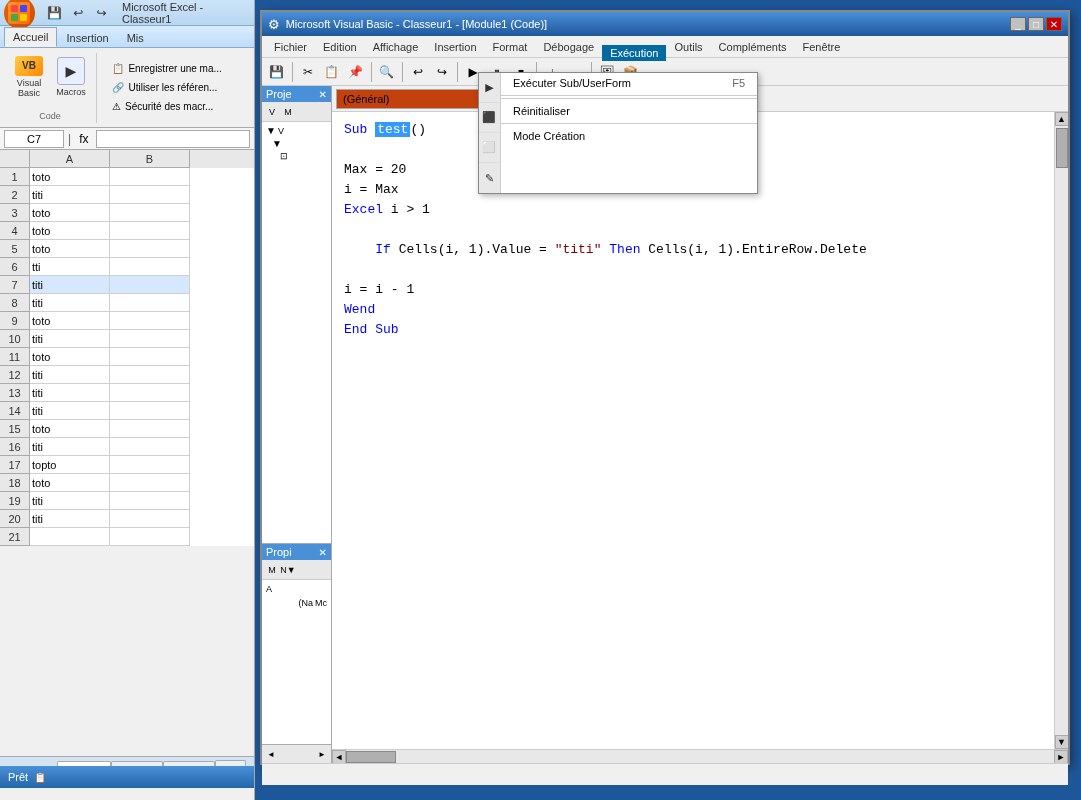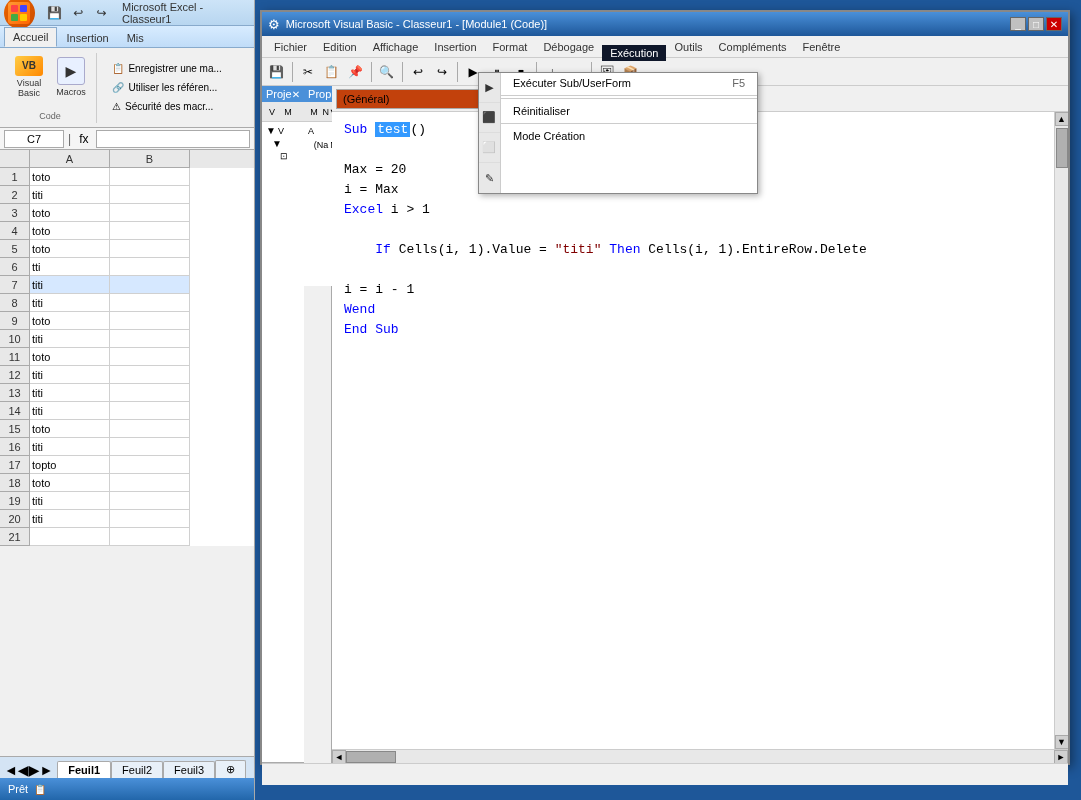--- a/index.html
+++ b/index.html
@@ -302,21 +302,21 @@
       padding: 0 4px;
     }
 
     .menu-item {
       padding: 2px 8px;
       font-size: 11px;
       cursor: pointer;
       color: #333;
       position: relative;
     }
-    .menu-item.active { background: #0f172a; color: white; margin-top: 12px; }
+    .menu-item.active { background: #0369a1; color: white; margin-top: 12px; }
 
     
     .vbe-toolbar {
       background: #f0f0f0;
       height: 28px;
       display: flex;
       align-items: center;
       border-bottom: 1px solid #ccc;
       padding: 0 4px;
       gap: 2px;
@@ -690,21 +690,21 @@
       <span style="font-size:14px;cursor:pointer;">◀</span>
       <span style="font-size:14px;cursor:pointer;">▶</span>
       <span style="font-size:14px;cursor:pointer;">►</span>
     </div>
     <div class="sheet-tab active">Feuil1</div>
     <div class="sheet-tab">Feuil2</div>
     <div class="sheet-tab">Feuil3</div>
     <div class="sheet-tab">⊕</div>
   </div>
 
-  <div class="status-bar" style="position:absolute;bottom:0;left:0;right:0;">
+  <div class="status-bar" style="position:absolute;bottom:12px;left:0;right:0;">
     <span>Prêt</span>
     <span style="margin-left:6px;font-size:10px;">📋</span>
   </div>
 </div>
 
 <div class="vbe-window">
 
   <div class="vbe-title">
     <div class="vbe-title-left">
       <span style="font-size:13px;">⚙</span>
@@ -748,21 +748,21 @@
     <div class="tb-separator"></div>
     <button class="tb-btn">↓</button>
     <button class="tb-btn">→</button>
     <div class="tb-separator"></div>
     <button class="tb-btn">🖼</button>
     <button class="tb-btn">📦</button>
   </div>
 
   <div class="vbe-body" style="height: calc(100% - 24px - 22px - 28px);">
 
-    <div style="width:70px;background:#f0f0f0;border-right:1px solid #aaa;display:flex;flex-direction:row;">
+    <div style="width:70px;background:#f0f0f0;border-right:1px solid #aaa;display:flex;flex-direction:column;">
 
       <div style="flex:1;background:white;border-bottom:1px solid #aaa;">
         <div class="panel-title">
           <span>Proje</span>
           <span class="panel-close">✕</span>
         </div>
         <div class="panel-toolbar">
           <button class="tb-btn" style="width:16px;height:16px;font-size:9px;">V</button>
           <button class="tb-btn" style="width:16px;height:16px;font-size:9px;">M</button>
         </div>

